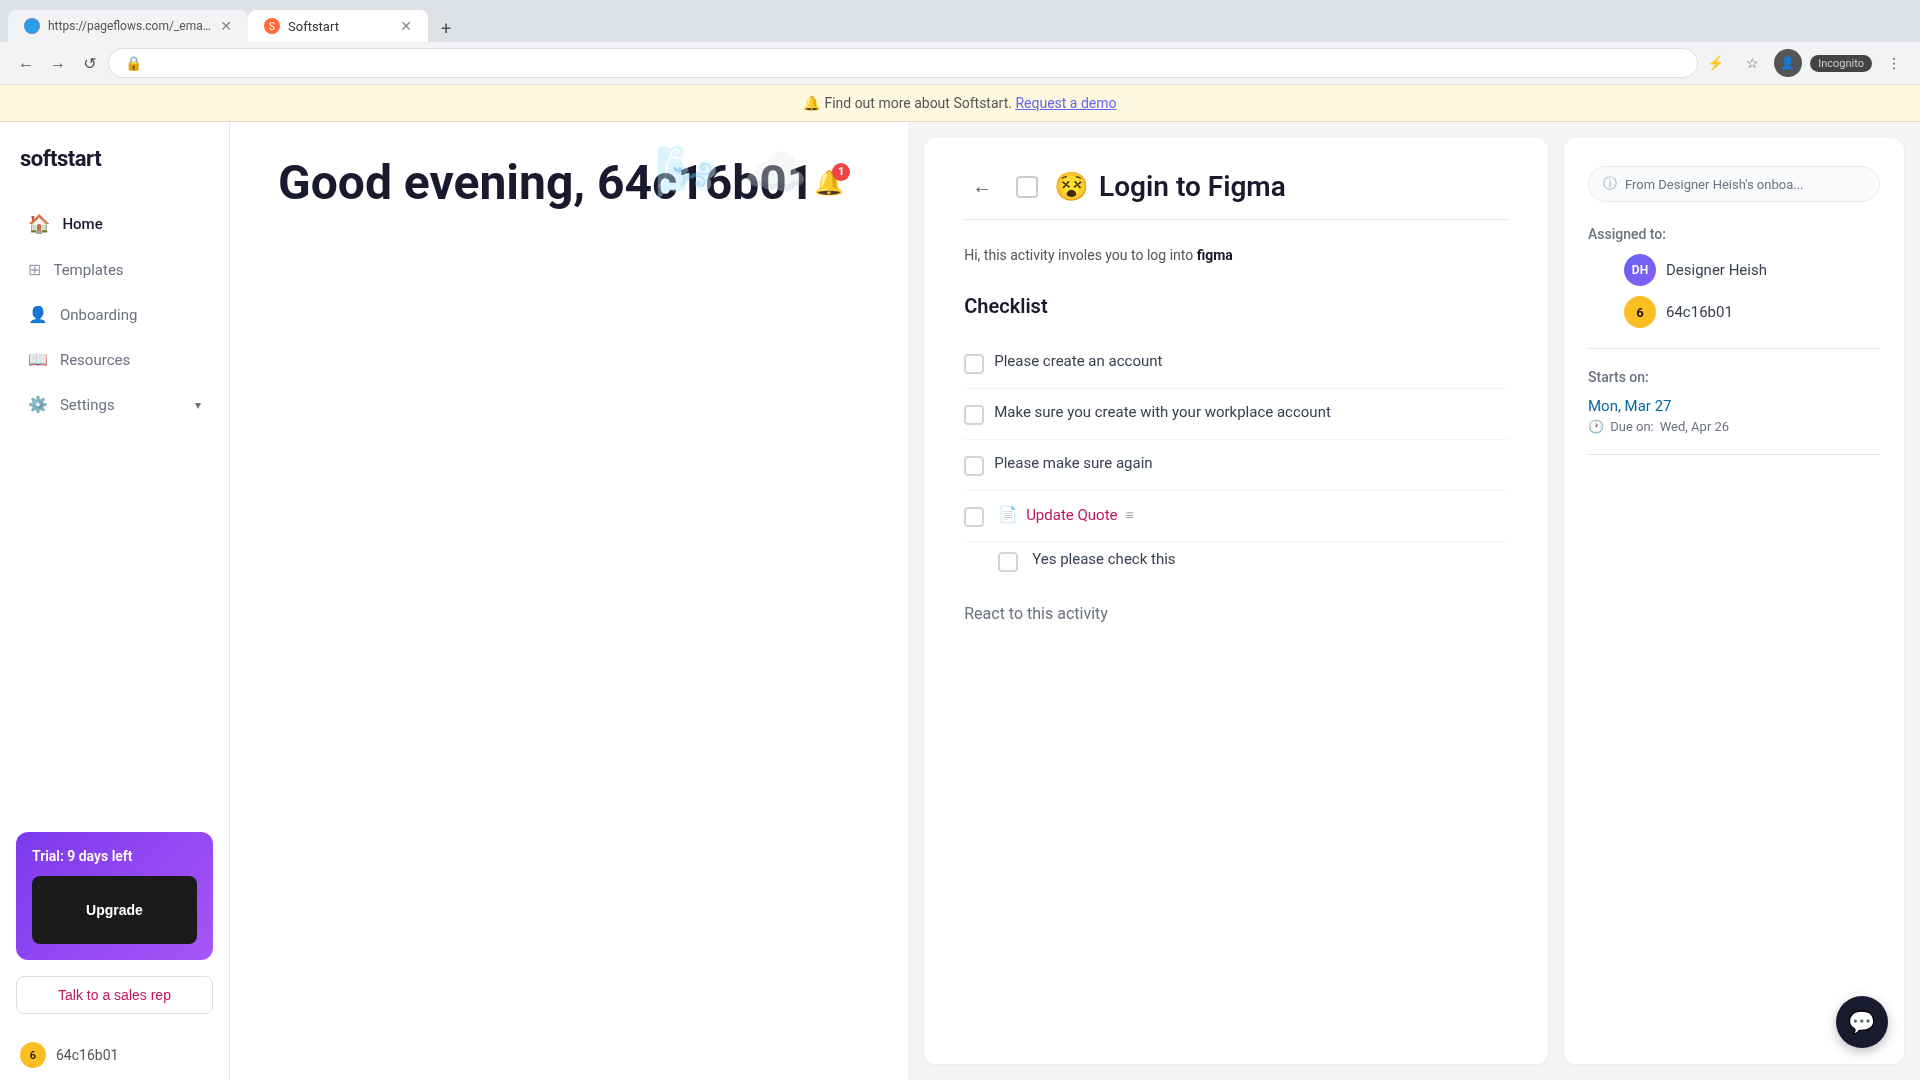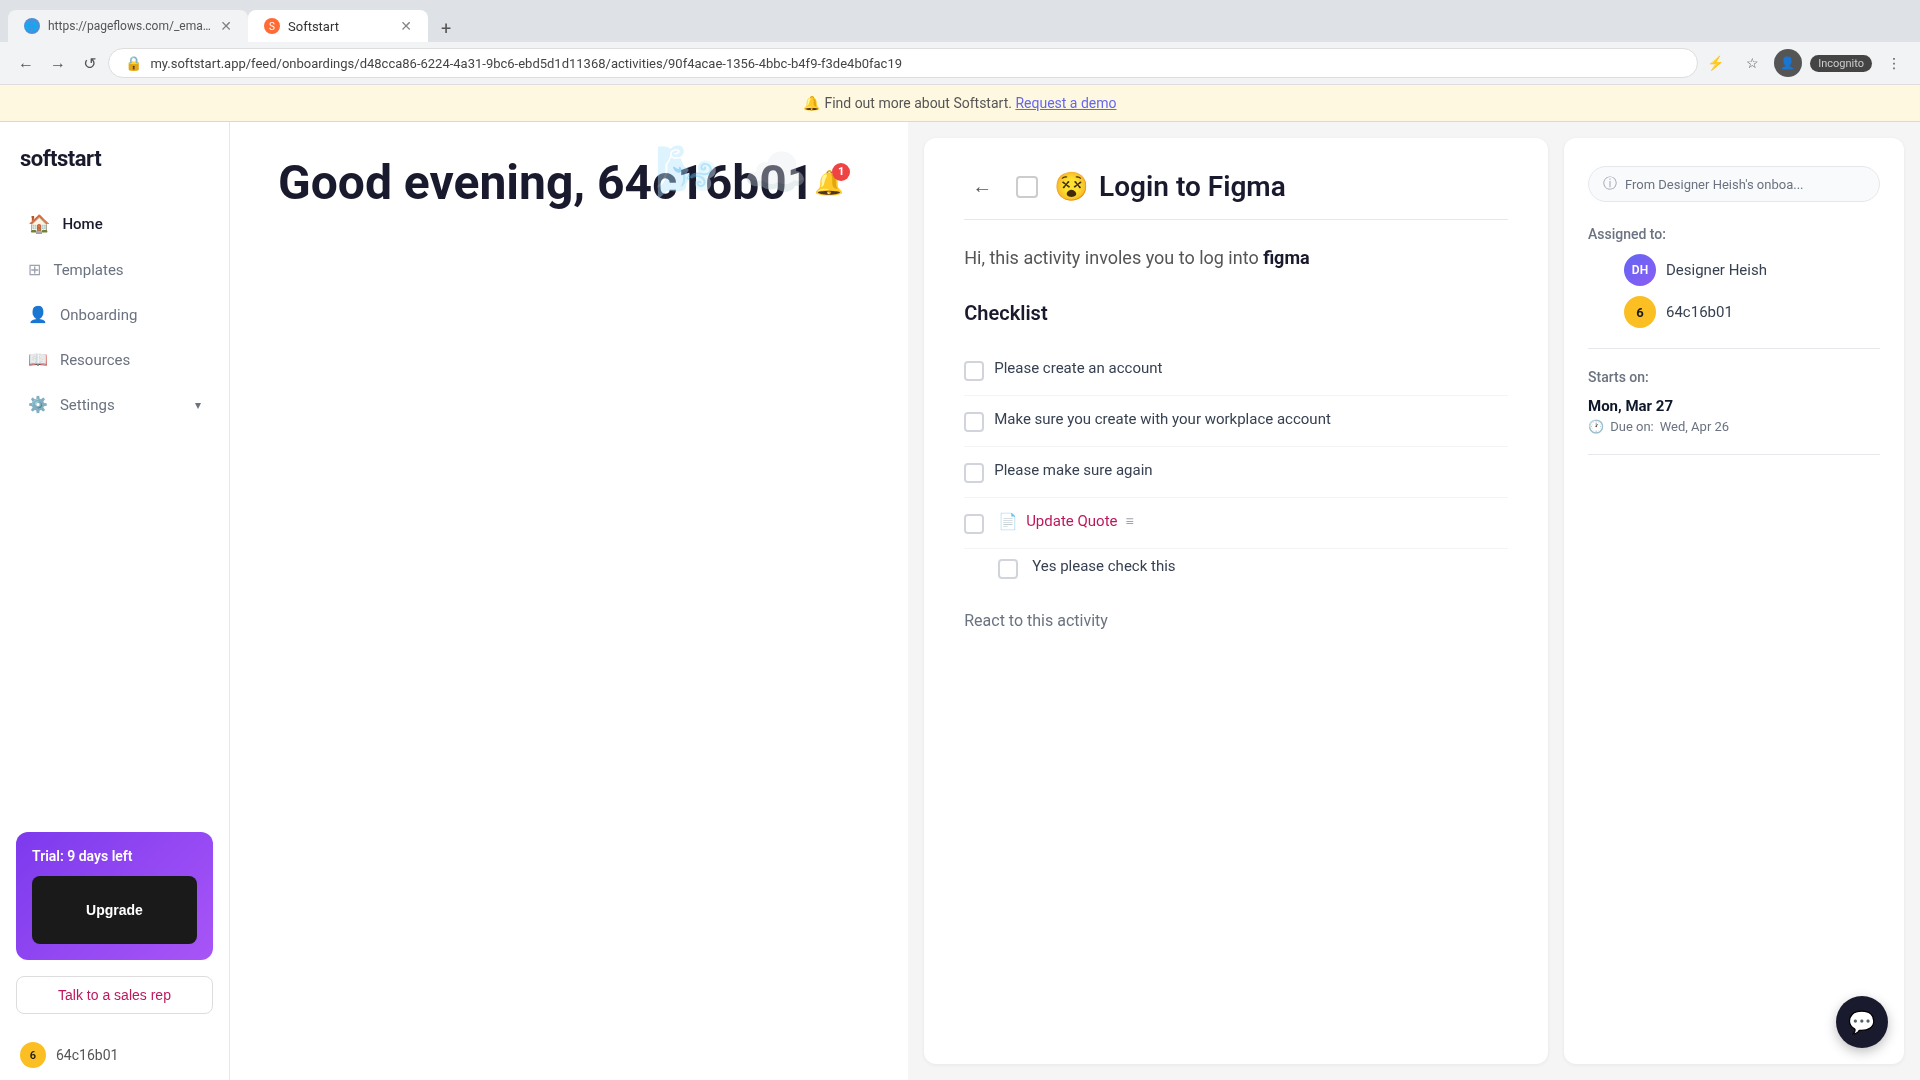--- a/index.html
+++ b/index.html
@@ -50,21 +50,21 @@
     .main-content { flex: 1; display: flex; flex-direction: row; overflow: hidden; }
     .greeting { font-size: 48px; font-weight: 700; color: #1a1a2e; }
 
     
     .content-area { display: flex; flex: 1; overflow: hidden; padding: 0; }
     .activity-panel { flex: 1; background: #fff; margin: 16px; border-radius: 12px; padding: 32px 40px; overflow-y: auto; box-shadow: 0 1px 4px rgba(0,0,0,0.06); }
     .activity-header { display: flex; align-items: center; gap: 16px; margin-bottom: 24px; border-bottom: 1px solid #e5e7eb; padding-bottom: 16px; }
     .back-btn { background: none; border: none; font-size: 20px; cursor: pointer; color: #555; padding: 4px 8px; }
     .activity-checkbox { width: 22px; height: 22px; border: 2px solid #ccc; border-radius: 4px; flex-shrink: 0; }
     .activity-title { font-size: 28px; font-weight: 600; color: #1a1a2e; display: flex; align-items: center; gap: 10px; }
-    .activity-description { font-size: 18px; color: #555; margin-bottom: 28px; line-height: 1.6; }
+    .activity-description { font-size: 14px; color: #555; margin-bottom: 28px; line-height: 1.6; }
     .activity-description strong { font-weight: 700; color: #1a1a2e; }
     .checklist-title { font-size: 20px; font-weight: 600; color: #1a1a2e; margin-bottom: 20px; }
     .checklist-item { display: flex; align-items: flex-start; gap: 10px; padding: 14px 0; border-bottom: 1px solid #f3f4f6; }
     .checklist-checkbox { width: 20px; height: 20px; border: 2px solid #d1d5db; border-radius: 4px; flex-shrink: 0; margin-top: 2px; }
     .checklist-text { font-size: 15px; color: #374151; }
     .checklist-item-special { display: flex; align-items: flex-start; gap: 14px; padding: 14px 0; border-bottom: 1px solid #f3f4f6; }
     .file-link { display: flex; align-items: center; gap: 8px; }
     .file-icon { color: #ef4444; font-size: 16px; }
     .file-name { color: #be185d; font-size: 15px; text-decoration: none; cursor: pointer; }
     .list-icon { color: #9ca3af; font-size: 14px; }
@@ -76,21 +76,21 @@
     .onboarding-source { display: flex; align-items: center; gap: 8px; background: #f9fafb; border: 1px solid #e5e7eb; border-radius: 20px; padding: 8px 14px; margin-bottom: 24px; font-size: 13px; color: #6b7280; cursor: pointer; }
     .info-icon { color: #9ca3af; font-size: 14px; }
     .section-label { font-size: 14px; color: #6b7280; font-weight: 500; margin-bottom: 12px; margin-top: 20px; }
     .assigned-user { display: flex; align-items: center; gap: 10px; margin-bottom: 10px; margin-left: 36px; }
     .avatar { width: 32px; height: 32px; border-radius: 50%; display: flex; align-items: center; justify-content: center; font-size: 12px; font-weight: 600; color: white; flex-shrink: 0; }
     .avatar.dh { background: linear-gradient(135deg, #6366f1, #8b5cf6); }
     .avatar.num6 { background: #fbbf24; color: #1a1a1a; }
     .avatar.sj { background: #10b981; }
     .assigned-name { font-size: 15px; color: #374151; }
     .starts-on-section { margin-top: 20px; }
-    .starts-date { font-size: 15px; font-weight: 700; color: #0f172a; margin-bottom: 4px; }
+    .starts-date { font-size: 15px; font-weight: 400; color: #0369a1; margin-bottom: 4px; }
     .due-date { display: flex; align-items: center; gap: 6px; font-size: 13px; color: #6b7280; }
     .clock-icon { font-size: 13px; }
     .contact-section { margin-top: 20px; }
     .divider { height: 1px; background: #e5e7eb; margin: 20px 0; }
 
     
     .chat-bubble { position: fixed; bottom: 32px; right: 32px; width: 52px; height: 52px; background: #1a1a2e; border-radius: 50%; display: flex; align-items: center; justify-content: center; cursor: pointer; box-shadow: 0 4px 12px rgba(0,0,0,0.25); }
     .chat-icon { color: white; font-size: 22px; }
     .notif-badge { position: absolute; top: -6px; right: -6px; width: 18px; height: 18px; background: #ef4444; border-radius: 50%; color: white; font-size: 11px; font-weight: 700; display: flex; align-items: center; justify-content: center; }
 
@@ -114,21 +114,20 @@
       <span class="tab-close">✕</span>
     </div>
     <div class="new-tab-btn">+</div>
   </div>
   <div class="browser-controls">
     <button class="nav-btn">←</button>
     <button class="nav-btn">→</button>
     <button class="nav-btn">↺</button>
     <div class="address-bar" style="flex:1; max-width:none; display:flex; align-items:center;">
       <span class="lock-icon">🔒</span>
-      <span style="font-size:13px; color:#444; flex:1;">my.softstart.app/feed/onboardings/d48cca86-6224-4a31-9bc6-ebd5d1d11368/activities/90f4acae-1356-4bbc-b4f9-f3de4b0fac19</span>
     </div>
     <div class="browser-actions">
       <div class="browser-action-btn">⚡</div>
       <div class="browser-action-btn">☆</div>
       <div class="browser-action-btn" style="background:#555; border-radius:50%; width:28px; height:28px; display:flex; align-items:center; justify-content:center; color:white; font-size:12px;">👤</div>
       <div class="incognito-badge">Incognito</div>
       <div class="browser-action-btn">⋮</div>
     </div>
   </div>
 </div>

